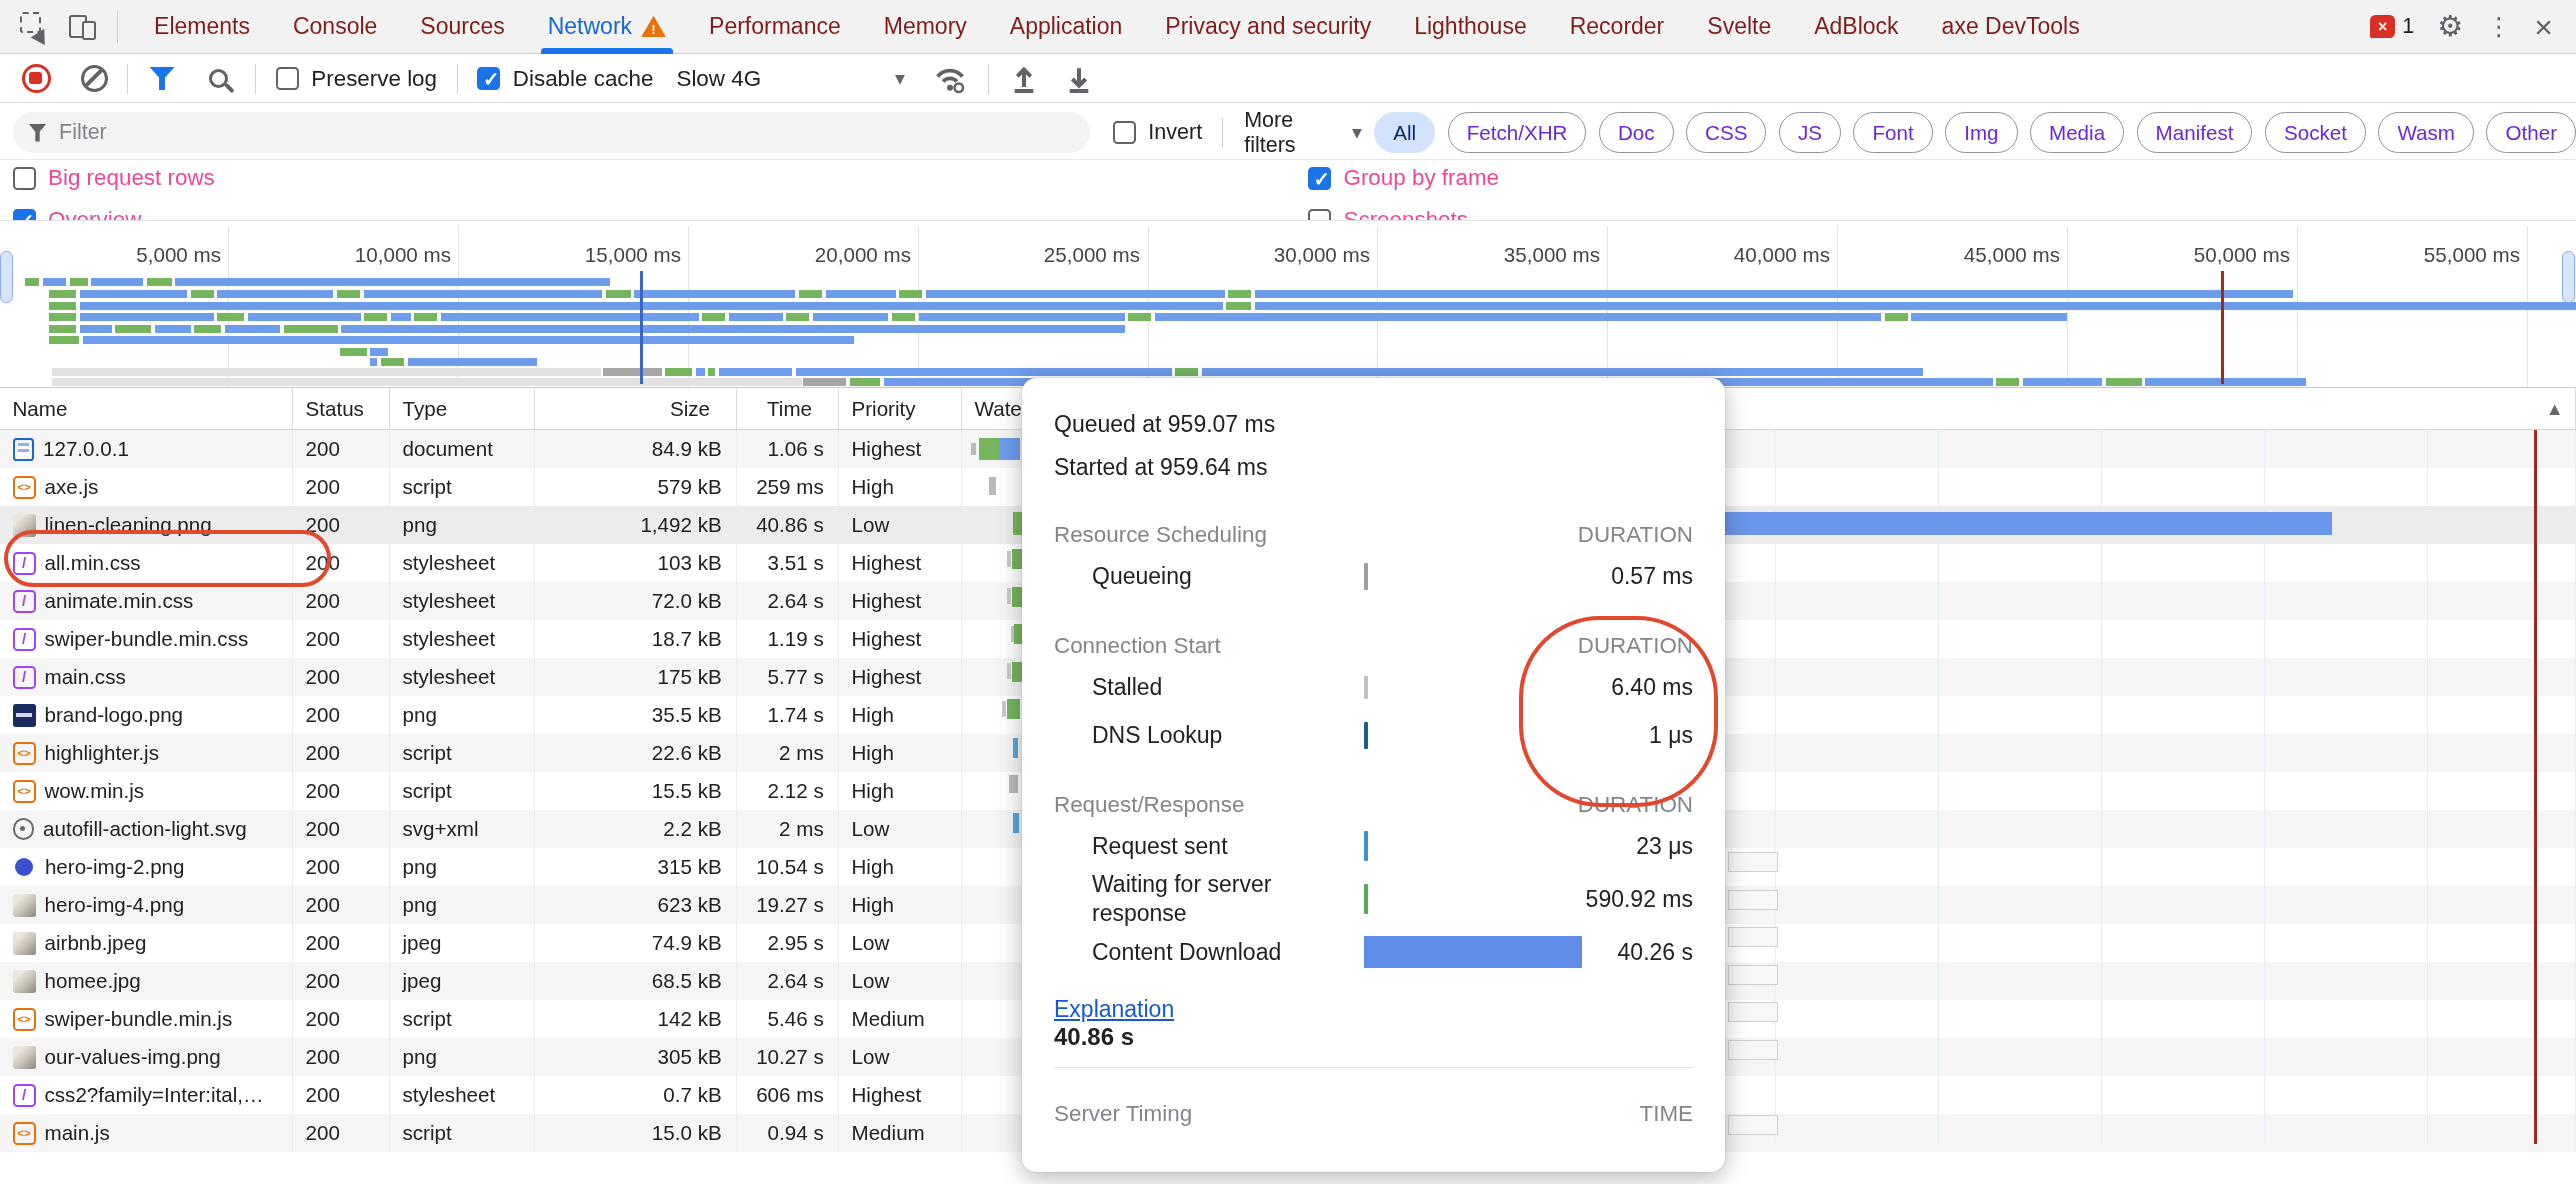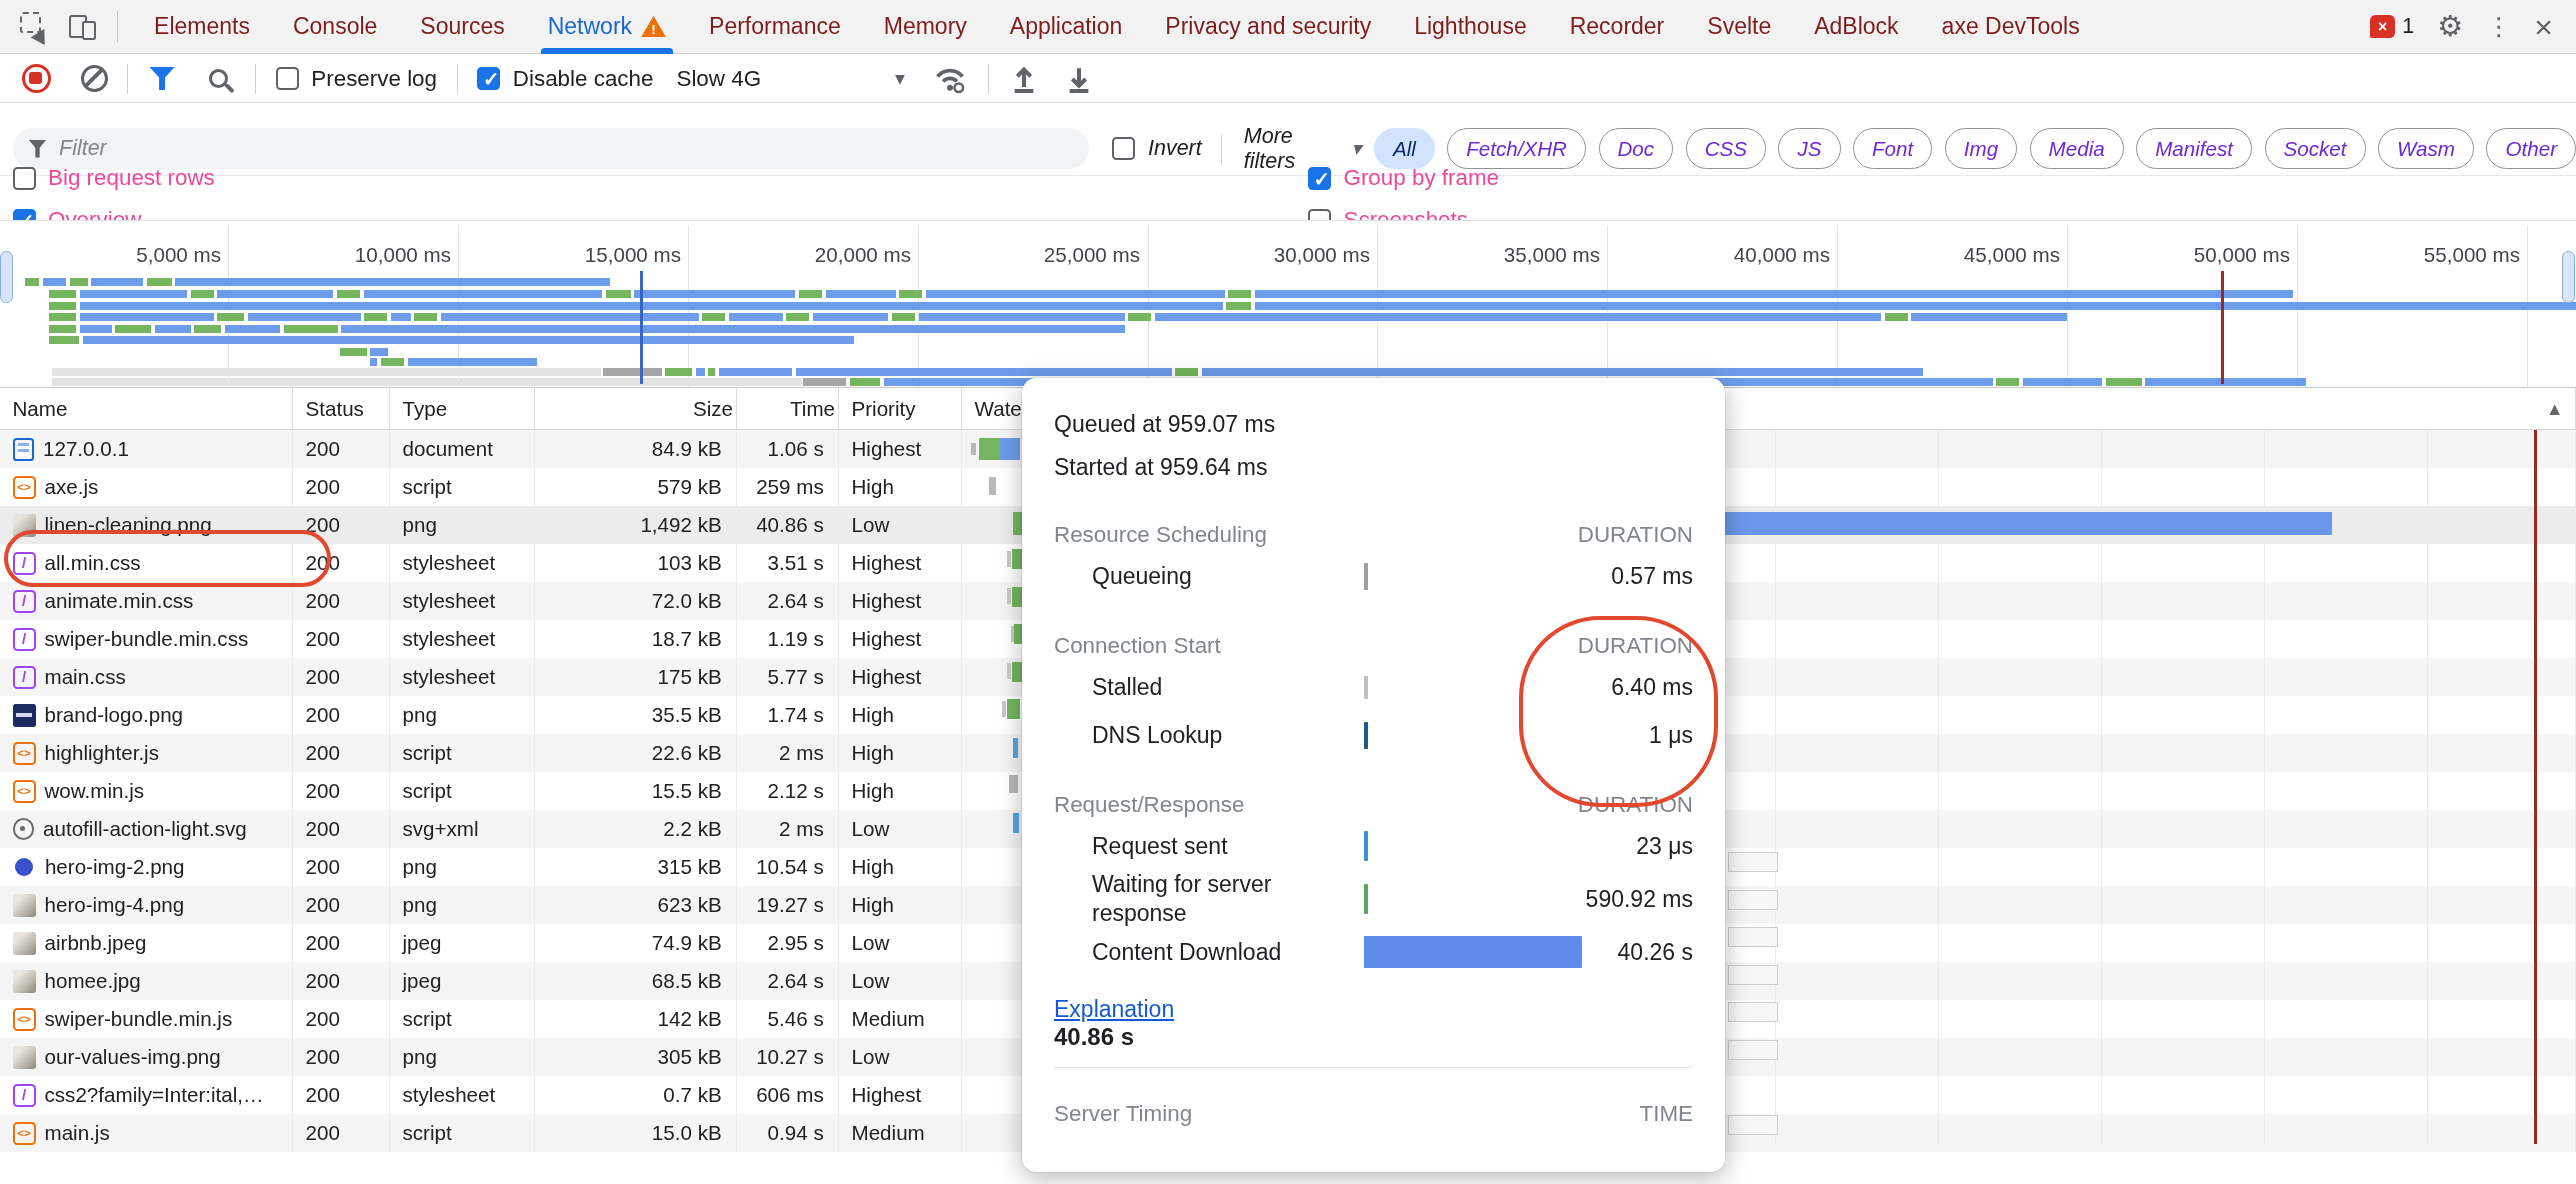--- a/index.html
+++ b/index.html
@@ -39,42 +39,42 @@
   .mag::after { content:""; position:absolute; left:12.5px; top:14.3px; width:10.7px; height:3.6px; background:#5f6368; transform:rotate(45deg); border-radius:1.8px; }
   .cb { width:23px; height:23px; border:2.7px solid #5f6368; border-radius:4.5px; flex:none; background:#fff; position:relative; }
   .cb.checked { background:#1a73e8; border-color:#1a73e8; }
   .cb.checked::after { content:"\2713"; position:absolute; left:3.6px; top:-0.9px; color:#fff; font-size:19.7px; font-weight:bold; }
   .cbl { display:flex; align-items:center; gap:12.5px; }
   .sel-like { display:flex; align-items:center; margin-left:23px; }
   .caret { color:#5f6368; font-size:19.7px; margin-left:12.5px; }
   .tool-svg { stroke:#5f6368; stroke-width:3; fill:none; }
 
   
-  .filterbar { position:absolute; left:0; top:122px; width:2576px; height:54px; background:#fff; border-bottom:0.9px solid #e8e8e8;
-               display:flex; align-items:center; font-size:21.5px;font-style:italic; }
+  .filterbar { position:absolute; left:0; top:106px; width:2576px; height:54px; background:#fff; border-bottom:0.9px solid #e8e8e8;
+               display:flex; align-items:center; font-size:21.5px; }
   .filter-input { width:1179px; height:41px; margin-left:12.5px; background:#f1f3f4; border-radius:20.6px; display:flex; align-items:center; color:#80868b; }
   .funnel-sm { width:18px; height:18px; margin:0 12.5px 0 16px; background:#5f6368; clip-path:polygon(0 0,100% 0,62% 46%,62% 100%,38% 100%,38% 46%); }
   .chip { height:41px; border:1.8px solid #8f9195; border-radius:20.6px; display:flex; align-items:center; padding:0 18px; margin-left:12.5px; font-size:20.6px; color:#6d28d9; background:#fff; white-space:nowrap; }
   .chip.sel { background:#d3e3fd; border-color:#d3e3fd; color:#0b2a6b; }
 
   
   .opt { position:absolute; display:flex; align-items:center; gap:12.5px; font-size:22.4px; color:#ec4899; }
 
   
   .overview { position:absolute; left:0; top:220px; width:2576px; height:168px; background:#fff; border-top:0.9px solid #e0e0e0; border-bottom:1.8px solid #c8c8c8; overflow:hidden; }
   .rlabel { position:absolute; top:21.5px; width:170px; text-align:right; font-size:20.6px; color:#424549; }
   .box { position:absolute; }
   .grip { position:absolute; top:30px; width:12.5px; height:52px; background:#d7e5fb; border:1.8px solid #89aae4; border-radius:6.3px; }
 
   
   .nettable { position:absolute; left:0; top:388px; width:2576px; }
   .thead { display:grid; grid-template-columns:293px 97px 145px 202px 102px 123px 1614px; height:42px; align-items:center;
            font-size:20.6px; color:#202124; background:#fff; border-bottom:1.8px solid #d6d6d6; }
   .thead > div { padding-left:12.5px; height:100%; display:flex; align-items:center; border-right:0.9px solid #dcdcdc; overflow:hidden; white-space:nowrap; }
-  .thead > div.r { justify-content:flex-end; padding-right:3px; }
+  .thead > div.r { justify-content:flex-end; padding-right:26px; }
   .rows { position:relative; }
   .row { display:grid; grid-template-columns:293px 97px 145px 202px 102px 123px 1614px; height:38px; align-items:center; font-size:20.6px; background:#fff; }
   .row:nth-child(odd) { background:#f5f5f5; }
   .row.hl { background:#ececec; }
   .row > div { padding-left:12.5px; height:100%; display:flex; align-items:center; border-right:0.9px solid #ececeb; overflow:hidden; white-space:nowrap; }
   .row > div.r { justify-content:flex-end; padding-right:14.3px; }
   .name-cell { gap:9px; }
   .icon { flex:none; display:inline-block; }
   .ic-document { width:21.5px; height:23px; border:2.7px solid #1967d2; border-radius:3.6px; background:repeating-linear-gradient(#fff 0 3.6px,#8ab1f2 3.6px 6.3px); background-clip:content-box; padding:2.7px; }
   .ic-script { width:23px; height:23px; border:2.7px solid #e8710a; border-radius:4.5px; color:#e8710a; font-size:11.6px; font-weight:bold; text-align:center; line-height:18px; }

